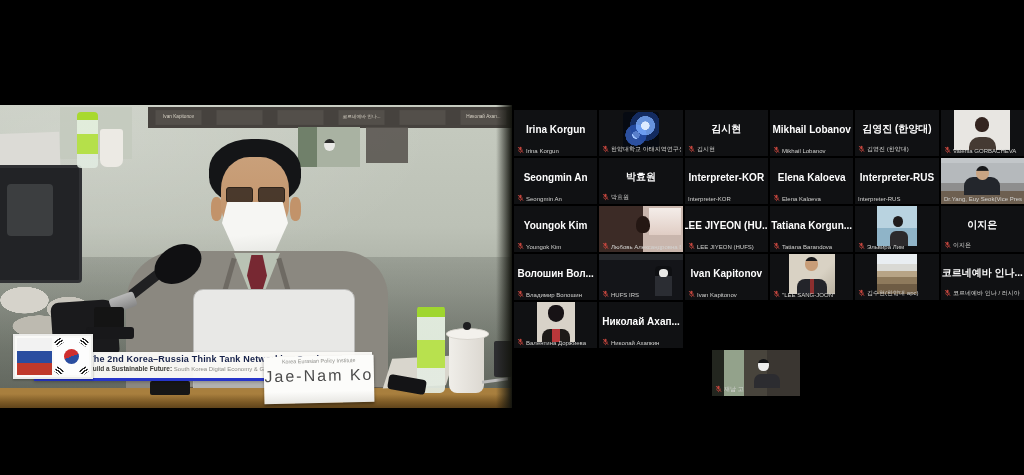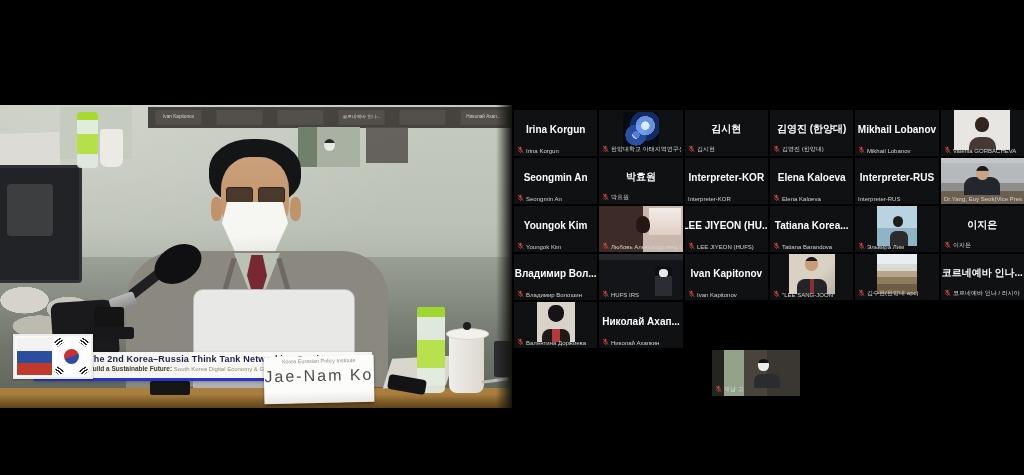--- a/index.html
+++ b/index.html
@@ -283,41 +283,41 @@
         <svg width="7" height="8" viewBox="0 0 10 11">
           <rect x="3.5" y="0.8" width="3" height="5" rx="1.5" fill="#c0443c"></rect>
           <path d="M2.2 4.8v.6A2.8 2.8 0 0 0 5 8.2a2.8 2.8 0 0 0 2.8-2.8v-.6" stroke="#c0443c" stroke-width=".9" fill="none"></path>
           <line x1="5" y1="8.2" x2="5" y2="10" stroke="#c0443c" stroke-width=".9"></line>
           <line x1="1.4" y1="1.2" x2="8.8" y2="9.4" stroke="#d24a42" stroke-width="1.1"></line>
         </svg>
         <span class="ltxt">김시현</span>
       </div>
     </div>
     <div class="tile">
+      <div class="tname">Mikhail Lobanov</div>
+      <div class="lbar">
+        <svg width="7" height="8" viewBox="0 0 10 11">
+          <rect x="3.5" y="0.8" width="3" height="5" rx="1.5" fill="#c0443c"></rect>
+          <path d="M2.2 4.8v.6A2.8 2.8 0 0 0 5 8.2a2.8 2.8 0 0 0 2.8-2.8v-.6" stroke="#c0443c" stroke-width=".9" fill="none"></path>
+          <line x1="5" y1="8.2" x2="5" y2="10" stroke="#c0443c" stroke-width=".9"></line>
+          <line x1="1.4" y1="1.2" x2="8.8" y2="9.4" stroke="#d24a42" stroke-width="1.1"></line>
+        </svg>
+        <span class="ltxt">Mikhail Lobanov</span>
+      </div>
+    </div>
+    <div class="tile">
       <div class="tname">김영진 (한양대)</div>
       <div class="lbar">
         <svg width="7" height="8" viewBox="0 0 10 11">
           <rect x="3.5" y="0.8" width="3" height="5" rx="1.5" fill="#c0443c"></rect>
           <path d="M2.2 4.8v.6A2.8 2.8 0 0 0 5 8.2a2.8 2.8 0 0 0 2.8-2.8v-.6" stroke="#c0443c" stroke-width=".9" fill="none"></path>
           <line x1="5" y1="8.2" x2="5" y2="10" stroke="#c0443c" stroke-width=".9"></line>
           <line x1="1.4" y1="1.2" x2="8.8" y2="9.4" stroke="#d24a42" stroke-width="1.1"></line>
         </svg>
         <span class="ltxt">김영진 (한양대)</span>
-      </div>
-    </div>
-    <div class="tile">
-      <div class="tname">Mikhail Lobanov</div>
-      <div class="lbar">
-        <svg width="7" height="8" viewBox="0 0 10 11">
-          <rect x="3.5" y="0.8" width="3" height="5" rx="1.5" fill="#c0443c"></rect>
-          <path d="M2.2 4.8v.6A2.8 2.8 0 0 0 5 8.2a2.8 2.8 0 0 0 2.8-2.8v-.6" stroke="#c0443c" stroke-width=".9" fill="none"></path>
-          <line x1="5" y1="8.2" x2="5" y2="10" stroke="#c0443c" stroke-width=".9"></line>
-          <line x1="1.4" y1="1.2" x2="8.8" y2="9.4" stroke="#d24a42" stroke-width="1.1"></line>
-        </svg>
-        <span class="ltxt">Mikhail Lobanov</span>
       </div>
     </div>
     <div class="tile v-portrait-white has-ph">
       <div class="ph"></div>
       <div class="tname"></div>
       <div class="lbar">
         <svg width="7" height="8" viewBox="0 0 10 11">
           <rect x="3.5" y="0.8" width="3" height="5" rx="1.5" fill="#c0443c"></rect>
           <path d="M2.2 4.8v.6A2.8 2.8 0 0 0 5 8.2a2.8 2.8 0 0 0 2.8-2.8v-.6" stroke="#c0443c" stroke-width=".9" fill="none"></path>
           <line x1="5" y1="8.2" x2="5" y2="10" stroke="#c0443c" stroke-width=".9"></line>
@@ -410,21 +410,21 @@
         <svg width="7" height="8" viewBox="0 0 10 11">
           <rect x="3.5" y="0.8" width="3" height="5" rx="1.5" fill="#c0443c"></rect>
           <path d="M2.2 4.8v.6A2.8 2.8 0 0 0 5 8.2a2.8 2.8 0 0 0 2.8-2.8v-.6" stroke="#c0443c" stroke-width=".9" fill="none"></path>
           <line x1="5" y1="8.2" x2="5" y2="10" stroke="#c0443c" stroke-width=".9"></line>
           <line x1="1.4" y1="1.2" x2="8.8" y2="9.4" stroke="#d24a42" stroke-width="1.1"></line>
         </svg>
         <span class="ltxt">LEE JIYEON (HUFS)</span>
       </div>
     </div>
     <div class="tile">
-      <div class="tname">Tatiana Korea...</div>
+      <div class="tname">Tatiana Korgun...</div>
       <div class="lbar">
         <svg width="7" height="8" viewBox="0 0 10 11">
           <rect x="3.5" y="0.8" width="3" height="5" rx="1.5" fill="#c0443c"></rect>
           <path d="M2.2 4.8v.6A2.8 2.8 0 0 0 5 8.2a2.8 2.8 0 0 0 2.8-2.8v-.6" stroke="#c0443c" stroke-width=".9" fill="none"></path>
           <line x1="5" y1="8.2" x2="5" y2="10" stroke="#c0443c" stroke-width=".9"></line>
           <line x1="1.4" y1="1.2" x2="8.8" y2="9.4" stroke="#d24a42" stroke-width="1.1"></line>
         </svg>
         <span class="ltxt">Tatiana Barandova</span>
       </div>
     </div>
@@ -447,21 +447,21 @@
         <svg width="7" height="8" viewBox="0 0 10 11">
           <rect x="3.5" y="0.8" width="3" height="5" rx="1.5" fill="#c0443c"></rect>
           <path d="M2.2 4.8v.6A2.8 2.8 0 0 0 5 8.2a2.8 2.8 0 0 0 2.8-2.8v-.6" stroke="#c0443c" stroke-width=".9" fill="none"></path>
           <line x1="5" y1="8.2" x2="5" y2="10" stroke="#c0443c" stroke-width=".9"></line>
           <line x1="1.4" y1="1.2" x2="8.8" y2="9.4" stroke="#d24a42" stroke-width="1.1"></line>
         </svg>
         <span class="ltxt">이지은</span>
       </div>
     </div>
     <div class="tile">
-      <div class="tname">Владимир Вол...</div>
+      <div class="tname">Волошин Вол...</div>
       <div class="lbar">
         <svg width="7" height="8" viewBox="0 0 10 11">
           <rect x="3.5" y="0.8" width="3" height="5" rx="1.5" fill="#c0443c"></rect>
           <path d="M2.2 4.8v.6A2.8 2.8 0 0 0 5 8.2a2.8 2.8 0 0 0 2.8-2.8v-.6" stroke="#c0443c" stroke-width=".9" fill="none"></path>
           <line x1="5" y1="8.2" x2="5" y2="10" stroke="#c0443c" stroke-width=".9"></line>
           <line x1="1.4" y1="1.2" x2="8.8" y2="9.4" stroke="#d24a42" stroke-width="1.1"></line>
         </svg>
         <span class="ltxt">Владимир Волошин</span>
       </div>
     </div>

